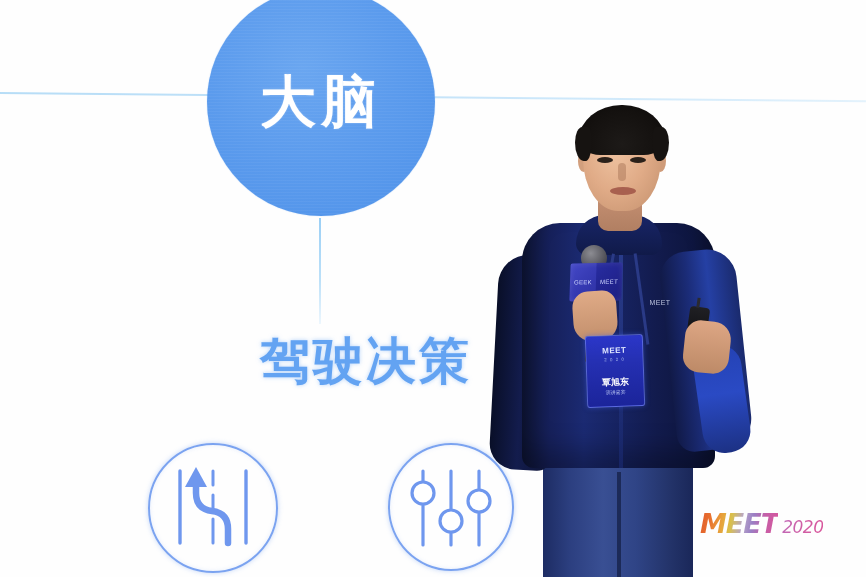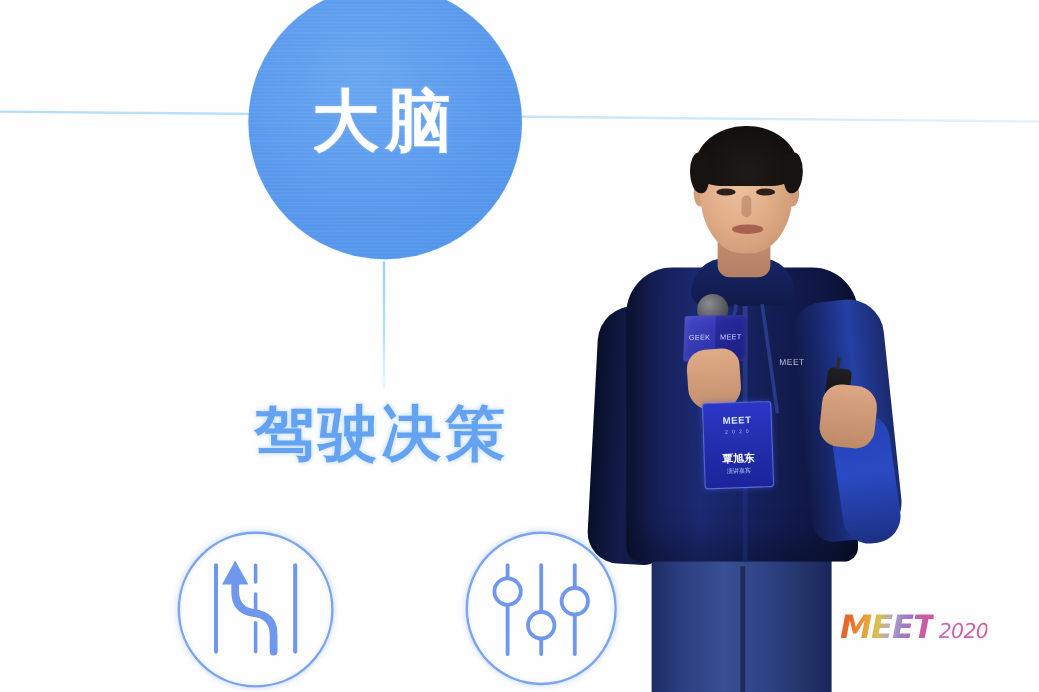--- a/index.html
+++ b/index.html
@@ -86,21 +86,21 @@
     line-height: 1;
     text-shadow: 0 0 2px rgba(255,255,255,0.35);
     font-family: "DejaVu Sans", "Liberation Sans", sans-serif;
   }
 
   .decision-label {
     position: absolute;
     left: 212px;
     top: 334px;
     width: 260px;
-    text-align: left;
+    text-align: right;
     font-size: 50px;
     font-weight: 600;
     letter-spacing: 3px;
     line-height: 1.1;
     color: #63a3f2;
     text-shadow: 0 0 4px rgba(120,175,245,0.55);
     font-family: "DejaVu Sans", "Liberation Sans", sans-serif;
   }
 
   .icon-badge {

